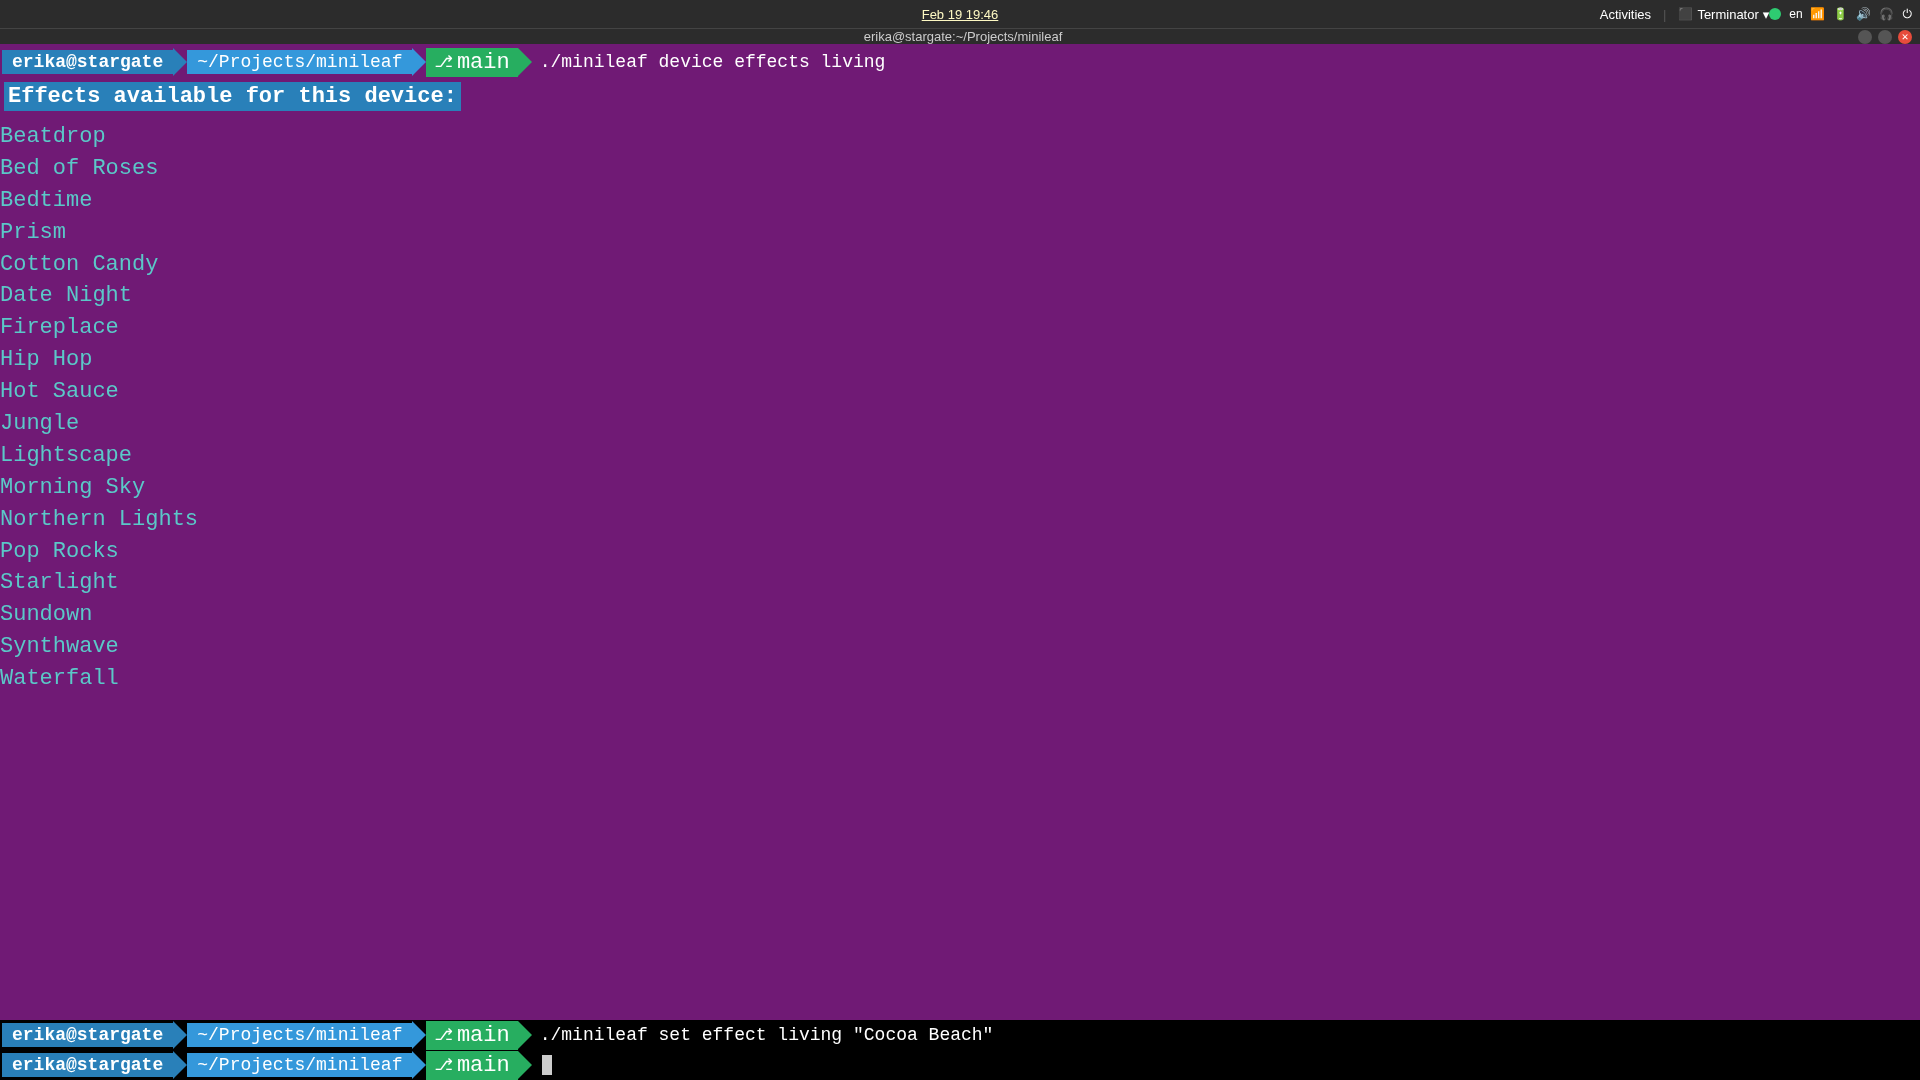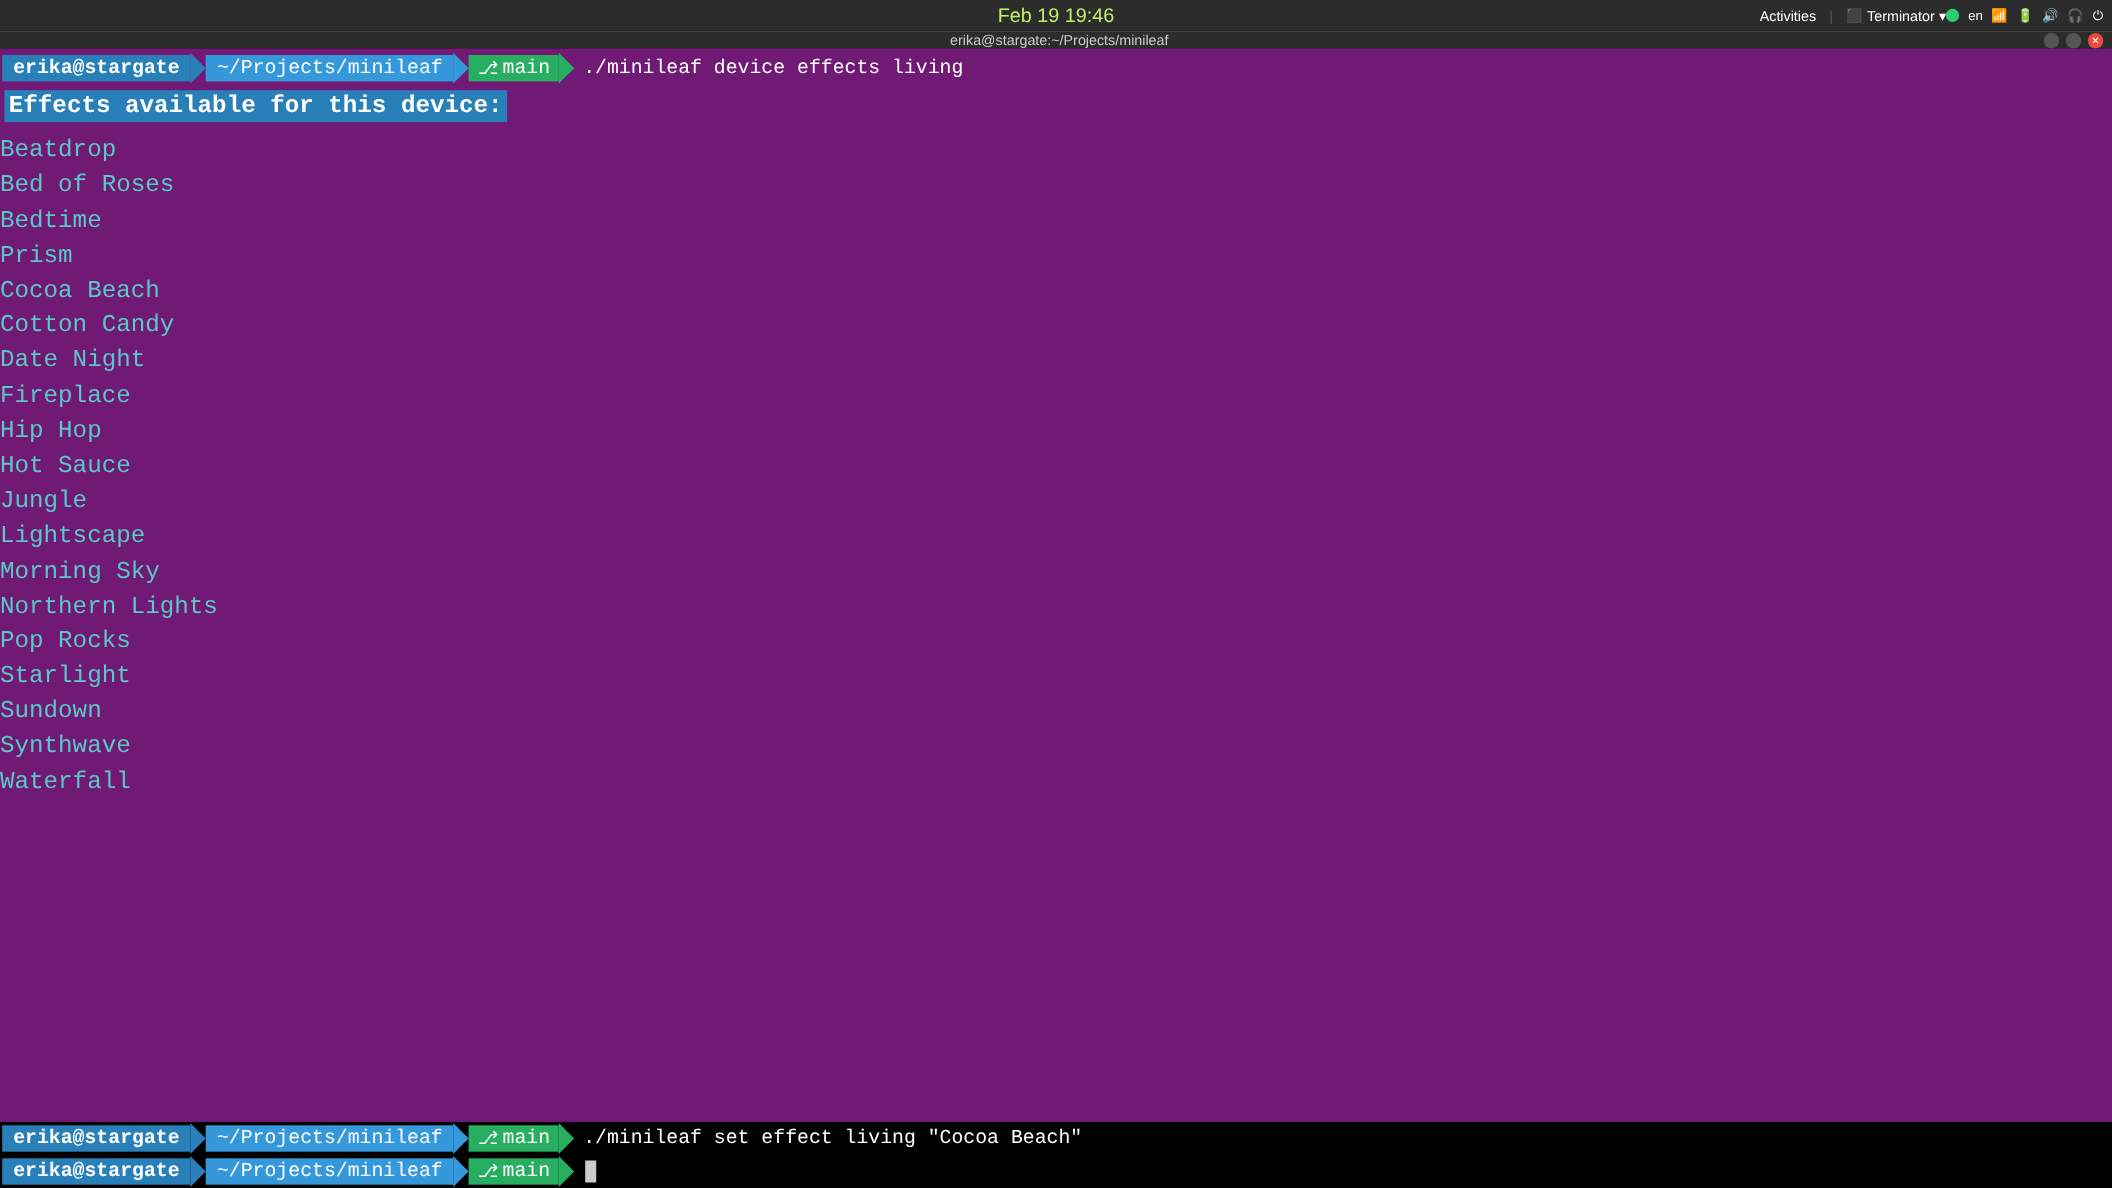--- a/index.html
+++ b/index.html
@@ -33,22 +33,23 @@
     .system-bar-left {
       display: flex;
       align-items: center;
       gap: 12px;
     }
 
     .system-bar-center {
       position: absolute;
       left: 50%;
       transform: translateX(-50%);
-      font-size: 18px;
-      color: #bef264;
+      font-size: 13px;
+      color: #fef9c3;
+      text-decoration: underline;
     }
 
     .system-bar-right {
       display: flex;
       align-items: center;
       gap: 8px;
       font-size: 12px;
     }
 
     .activities-btn {
@@ -172,21 +173,21 @@
     }
 
     .prompt-git-icon {
       color: #fff;
       font-size: 16px;
       margin-right: 4px;
     }
 
     .prompt-branch {
       color: #fff;
-      font-size: 18px;
+      font-size: 22px;
       font-family: 'Courier New', monospace;
     }
 
     .prompt-arrow-green {
       width: 0;
       height: 0;
       border-top: 14px solid transparent;
       border-bottom: 14px solid transparent;
       border-left: 14px solid #27ae60;
     }
@@ -315,21 +316,20 @@
 
     <div class="header-line">
       <span class="header-text">Effects available for this device:</span>
     </div>
 
     <div class="effects-list" id="effects-container">
     <span class="effect-item">Beatdrop</span>
         <span class="effect-item">Bed of Roses</span>
         <span class="effect-item">Bedtime</span>
         <span class="effect-item">Prism</span>
-        <span class="effect-item">Cocoa Beach</span>
         <span class="effect-item">Cotton Candy</span>
         <span class="effect-item">Date Night</span>
         <span class="effect-item">Fireplace</span>
         <span class="effect-item">Hip Hop</span>
         <span class="effect-item">Hot Sauce</span>
         <span class="effect-item">Jungle</span>
         <span class="effect-item">Lightscape</span>
         <span class="effect-item">Morning Sky</span>
         <span class="effect-item">Northern Lights</span>
         <span class="effect-item">Pop Rocks</span>

